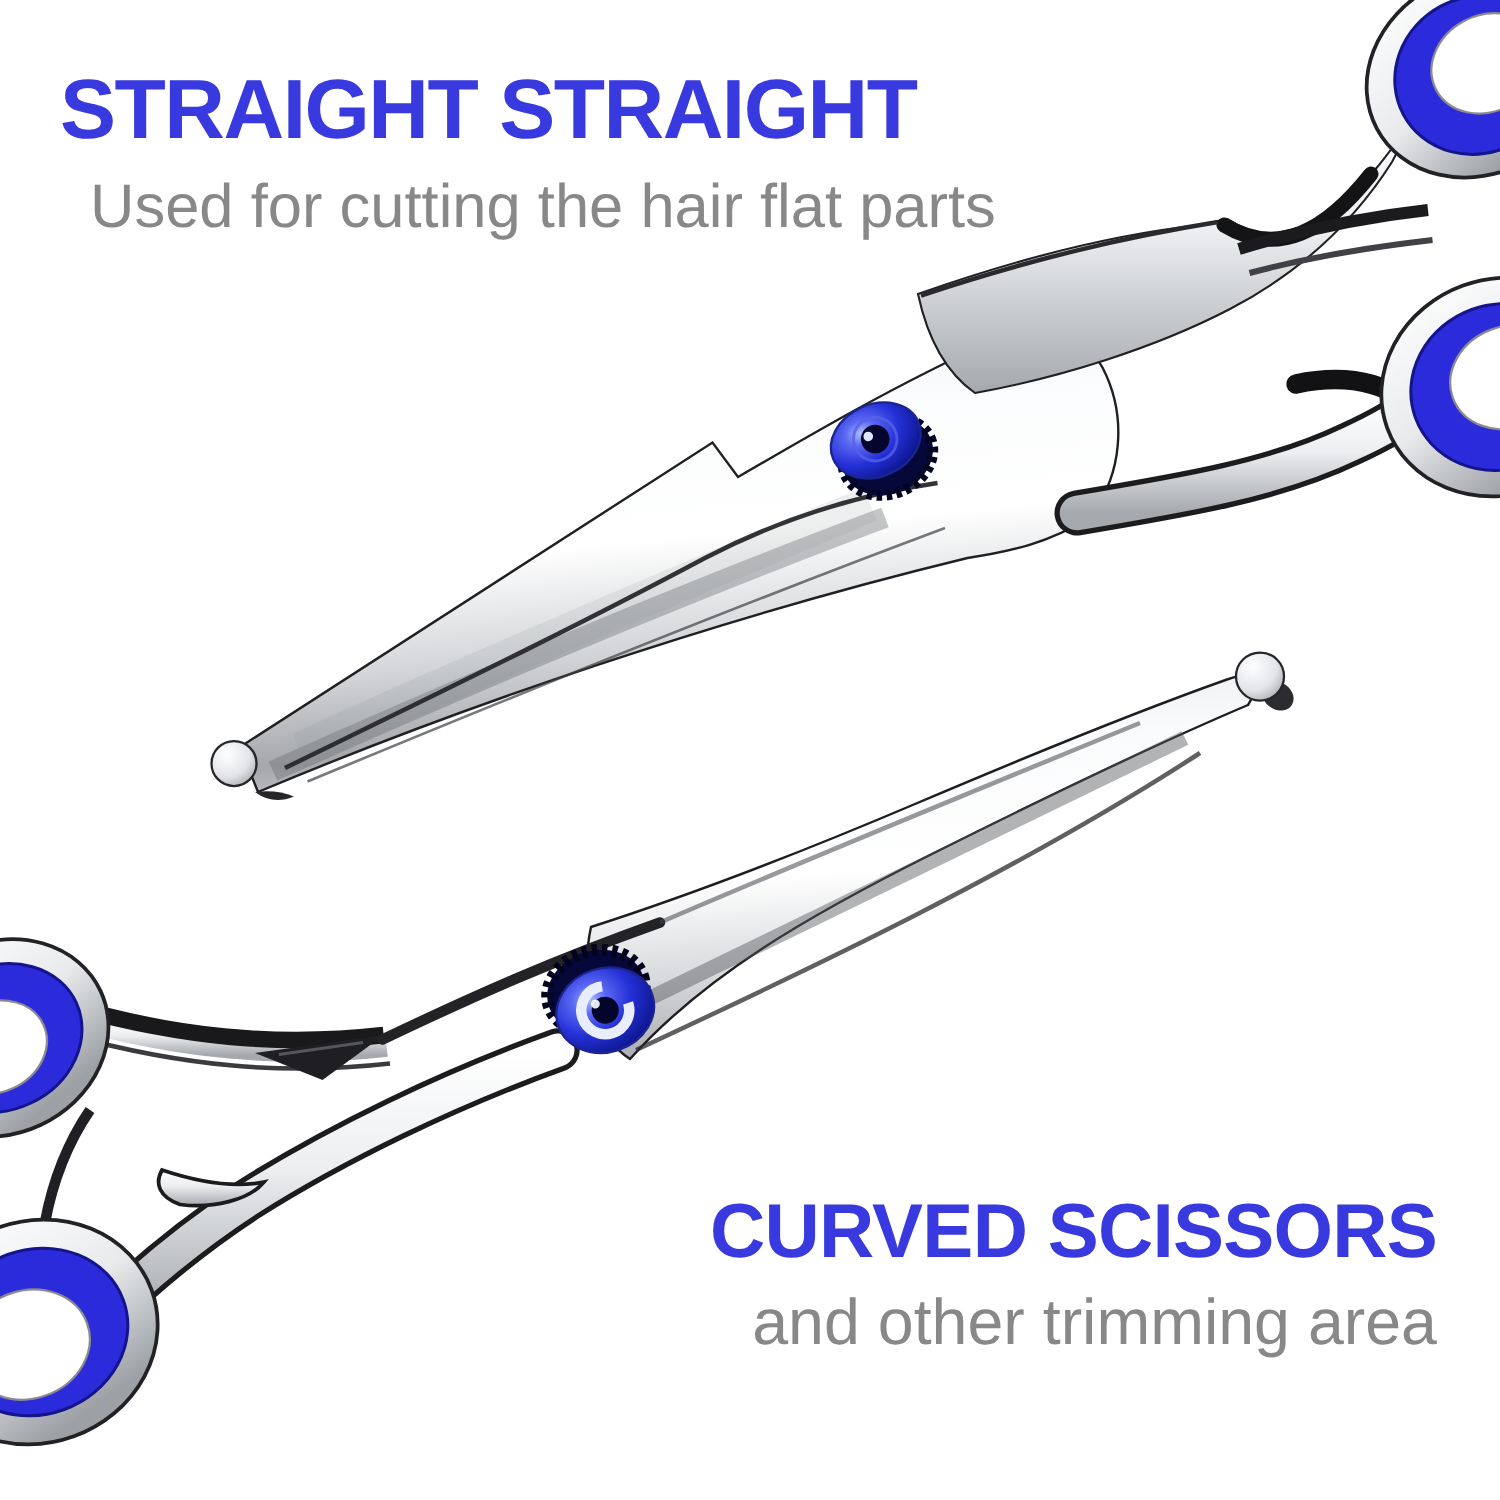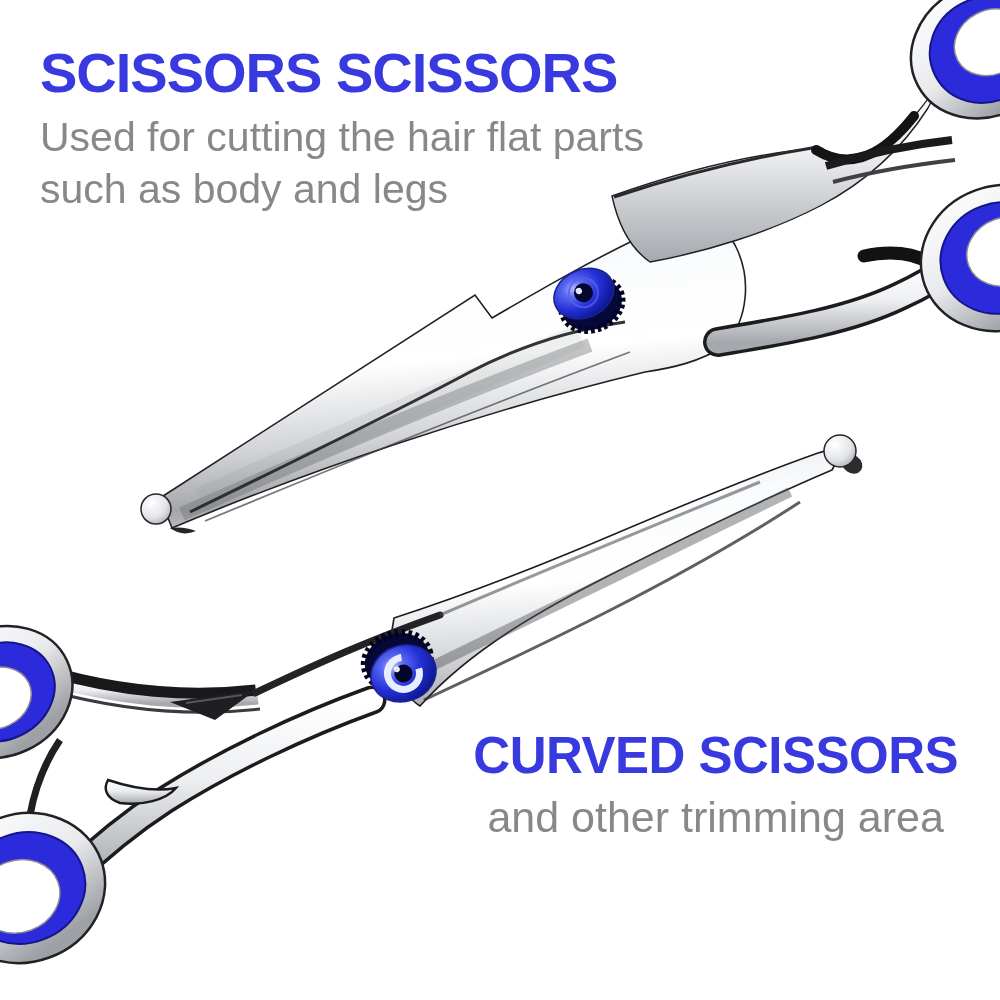--- a/index.html
+++ b/index.html
@@ -6,22 +6,22 @@
   .canvas{
     position:relative;width:1000px;height:1000px;overflow:hidden;
     background:#ffffff;font-family:"Liberation Sans",sans-serif;
   }
   .canvas svg{position:absolute;left:0;top:0;width:1000px;height:1000px;}
   .caption{position:absolute;}
   .caption .title{font-weight:bold;color:#3939e0;white-space:nowrap;}
   .caption .desc{color:#888888;white-space:nowrap;}
   .caption-straight{left:40px;top:44px;text-align:left;}
   .caption-straight .title{font-size:56px;letter-spacing:-1px;line-height:1.05;}
-  .caption-straight .desc{font-size:41px;line-height:1.27;margin-top:8px;}
-  .caption-curved{right:42px;top:729px;text-align:center;}
+  .caption-straight .desc{font-size:41px;line-height:1.27;margin-top:8px;margin-left:20px;}
+  .caption-curved{right:42px;top:794px;text-align:right;}
   .caption-curved .title{font-size:51px;letter-spacing:-0.5px;line-height:1.05;}
   .caption-curved .desc{font-size:43px;line-height:1.22;margin-top:8px;}
 </style>
 </head>
 <body>
 
 <div class="canvas">
 
 <svg viewBox="0 0 1000 1000" aria-hidden="true">
   <defs>
@@ -162,24 +162,23 @@
       <ellipse cx="400" cy="660" rx="33" ry="27" fill="none" stroke="#03041c" stroke-width="8" stroke-dasharray="3.5 3.2"></ellipse>
       <ellipse cx="402" cy="674" rx="33" ry="28" fill="url(#gScrew)" stroke="#1c2490" stroke-width="1.5"></ellipse>
       <circle cx="402" cy="674" r="16" fill="none" stroke="#e8edff" stroke-width="7" pathLength="100" stroke-dasharray="78 22"></circle>
       <circle cx="402" cy="674" r="9" fill="#04052a"></circle>
       <circle cx="397" cy="668" r="3" fill="#ffffff" opacity="0.9"></circle>
     </g>
   </g>
 </svg>
 
   <div class="caption caption-straight">
-    <div class="title">SCISSORS SCISSORS</div>
+    <div class="title">STRAIGHT STRAIGHT</div>
     <div class="desc">
       <div>Used for cutting the hair flat parts</div>
-      <div>such as body and legs</div>
     </div>
   </div>
 
   <div class="caption caption-curved">
     <div class="title">CURVED SCISSORS</div>
     <div class="desc">
       <div>and other trimming area</div>
     </div>
   </div>
 

